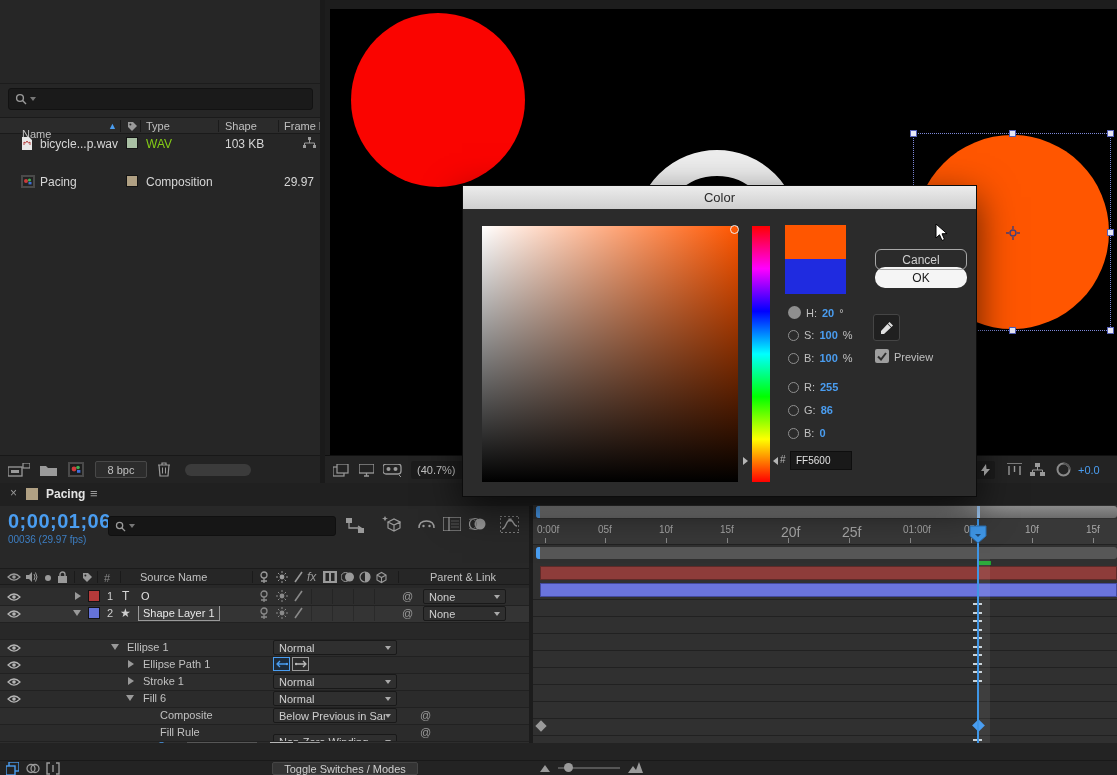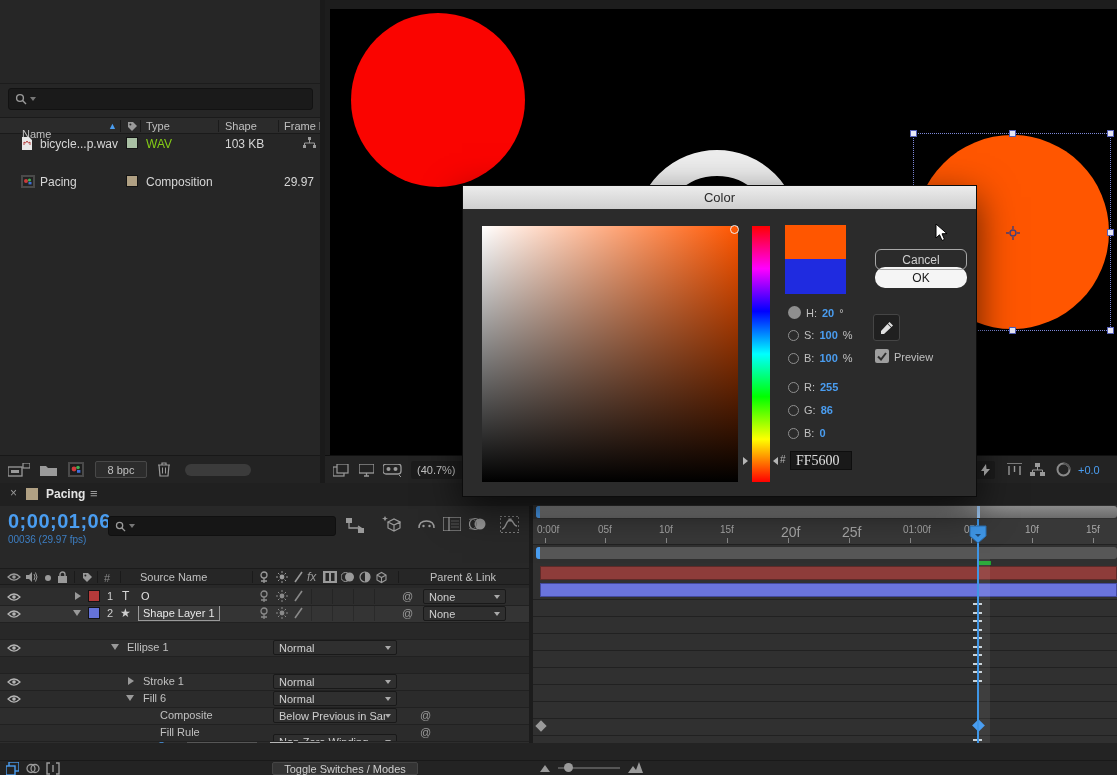--- a/index.html
+++ b/index.html
@@ -451,20 +451,42 @@
             </svg>
           </span>
         <span class="abs tri-d" style="left:111px;top:5px;"></span>
         <span class="abs txt" style="left:127px;top:2px;">Ellipse 1</span>
         <div class="abs dd" style="left:273px;top:1px;width:124px;">
           <span>Normal</span>
             <span class="chev"></span>
         </div>
       </div>
 
+      <div class="abs" style="left:0;top:150px;width:529px;height:17px;background:#2b2b2b;">
+        <span class="abs icon eyebox" style="left:7px;top:4px;">
+            <svg width="14" height="10" viewBox="0 0 14 10">
+              <path d="M1 5 Q7 -1 13 5 Q7 11 1 5 Z" fill="none" stroke="#b5b5b5" stroke-width="1.2"></path>
+              <circle cx="7" cy="5" r="1.8" fill="#b5b5b5"></circle>
+            </svg>
+          </span>
+        <span class="abs tri-r" style="left:128px;top:4px;"></span>
+        <span class="abs txt" style="left:143px;top:2px;">Ellipse Path 1</span>
+        <span class="abs" style="left:273px;top:1px;width:17px;height:14px;border:1px solid #4a9df0;background:#1d2b3a;display:flex;align-items:center;justify-content:center;">
+          <svg width="12" height="8" viewBox="0 0 12 8">
+              <path d="M11 4 H2 M4 1 L1 4 l3 3" fill="none" stroke="#4a9df0" stroke-width="1.3"></path>
+              <circle cx="11" cy="4" r="1.2" fill="#4a9df0"></circle>
+            </svg>
+        </span>
+        <span class="abs" style="left:292px;top:1px;width:17px;height:14px;border:1px solid #9a9a9a;background:#2b2b2b;display:flex;align-items:center;justify-content:center;">
+          <svg width="12" height="8" viewBox="0 0 12 8">
+              <path d="M1 4 h9 M8 1 l3 3 -3 3" fill="none" stroke="#bbb" stroke-width="1.3"></path>
+              <circle cx="1" cy="4" r="1.2" fill="#bbb"></circle>
+            </svg>
+        </span>
+      </div>
 
       <div class="abs" style="left:0;top:167px;width:529px;height:17px;background:#2d2d2d;">
         <span class="abs icon eyebox" style="left:7px;top:4px;">
             <svg width="14" height="10" viewBox="0 0 14 10">
               <path d="M1 5 Q7 -1 13 5 Q7 11 1 5 Z" fill="none" stroke="#b5b5b5" stroke-width="1.2"></path>
               <circle cx="7" cy="5" r="1.8" fill="#b5b5b5"></circle>
             </svg>
           </span>
         <span class="abs tri-r" style="left:128px;top:4px;"></span>
         <span class="abs txt" style="left:143px;top:2px;">Stroke 1</span>
@@ -690,21 +712,21 @@
       <span class="txt blue" style="font-weight:bold;">86</span>
     </div>
     <div class="abs" style="left:325px;top:241px;display:flex;align-items:center;gap:5px;">
       <span style="width:11px;height:11px;border-radius:50%;border:1.5px solid #8f8f8f;"></span>
       <span class="txt">B:</span>
       <span class="txt blue" style="font-weight:bold;">0</span>
     </div>
 
     <span class="abs txt" style="left:317px;top:268px;color:#b5b5b5;font-size:10px;">#</span>
     <div class="abs" style="left:327px;top:265px;width:62px;height:19px;background:#191919;border:1px solid #0e0e0e;display:flex;align-items:center;padding:0 5px;">
-      <span style="font-size:14px;color:#e0e0e0;font-family:Liberation Serif, serif;">FF5600</span>
+      <span style="font-size:10px;color:#e0e0e0;font-family:Liberation Sans, sans-serif;">FF5600</span>
     </div>
 
     <div class="abs" style="left:410px;top:128px;width:27px;height:27px;background:#202020;border:1px solid #454545;border-radius:3px;display:flex;align-items:center;justify-content:center;">
       <svg width="14" height="14" viewBox="0 0 14 14">
           <path d="M9.5 1 L13 4.5 L11.5 6 L8 2.5 z M7.5 3 L11 6.5 L4 13 H1 v-3 z" fill="#e0e0e0"></path>
         </svg>
     </div>
 
     <div class="abs" style="left:412px;top:163px;width:14px;height:14px;background:#9f9f9f;border-radius:2px;display:flex;align-items:center;justify-content:center;">
       <svg width="10" height="9" viewBox="0 0 10 9">

